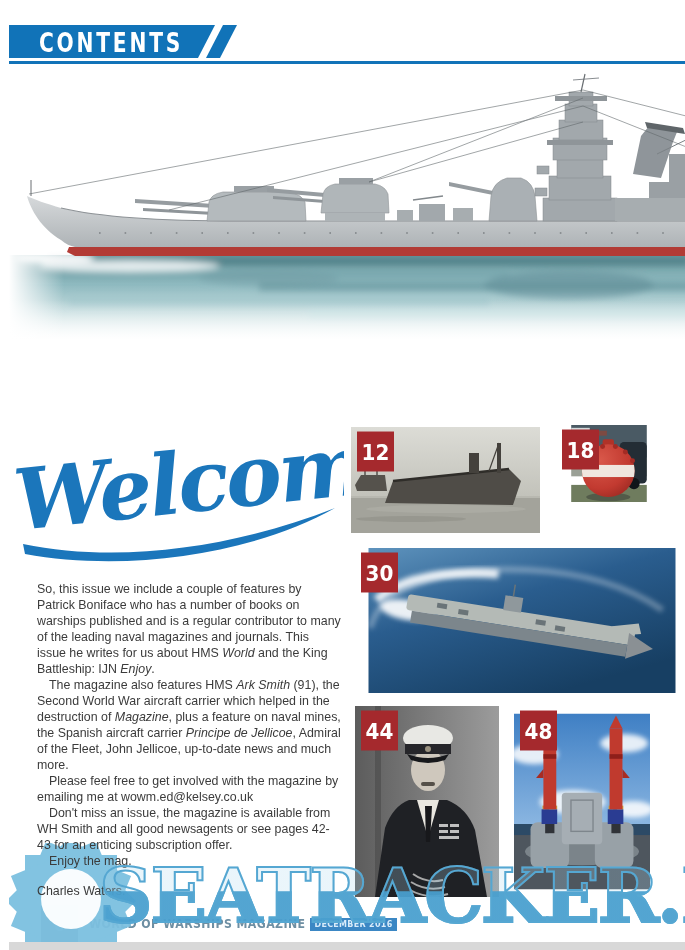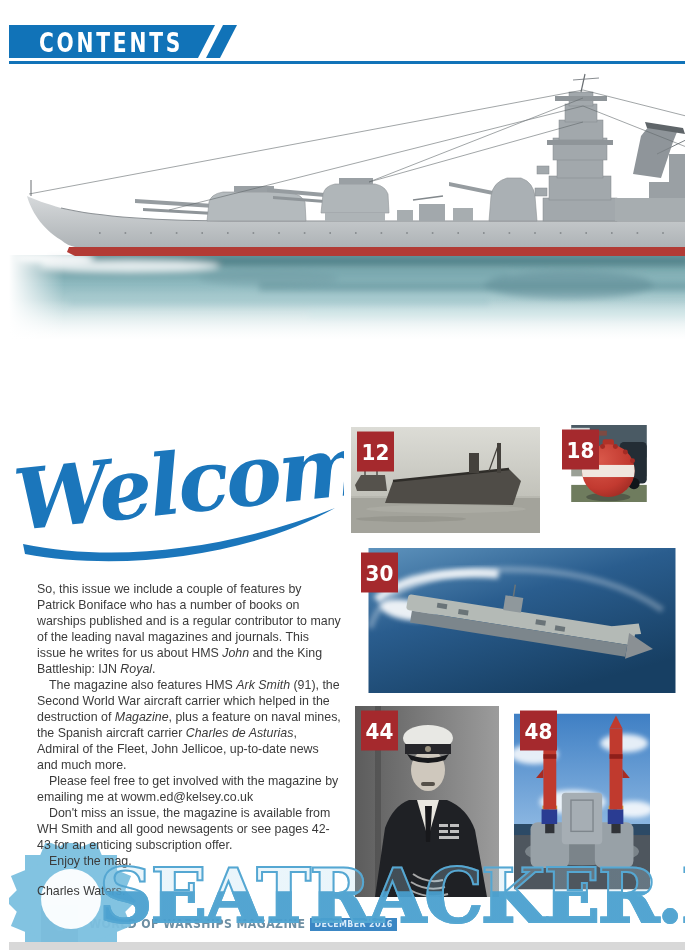--- a/index.html
+++ b/index.html
@@ -174,22 +174,22 @@
 
   <svg class="welcome-svg" viewBox="0 0 335 152">
     <g transform="rotate(-6 160 80)">
       <text x="6" y="98" style="fill:var(--script-blue);font-family:'DejaVu Serif',serif;font-style:italic;font-weight:700;font-size:84px;letter-spacing:-3px;">Welcome</text>
     </g>
     <path d="M14,128 C110,148 225,132 326,92 C240,140 115,156 16,138 Z" style="fill:var(--script-blue)"></path>
   </svg>
 
   <div class="editorial">
     <div>
-        <p>So, this issue we include a couple of features by Patrick Boniface who has a number of books on warships published and is a regular contributor to many of the leading naval magazines and journals. This issue he writes for us about HMS <i>John</i> and the King Battleship: IJN <i>Royal</i>.</p>
-        <p>The magazine also features HMS <i>Ark Smith</i> (91), the Second World War aircraft carrier which helped in the destruction of <i>Magazine</i>, plus a feature on naval mines, the Spanish aircraft carrier <i>Charles de Asturias</i>, Admiral of the Fleet, John Jellicoe, up-to-date news and much more.</p>
+        <p>So, this issue we include a couple of features by Patrick Boniface who has a number of books on warships published and is a regular contributor to many of the leading naval magazines and journals. This issue he writes for us about HMS <i>World</i> and the King Battleship: IJN <i>Enjoy</i>.</p>
+        <p>The magazine also features HMS <i>Ark Smith</i> (91), the Second World War aircraft carrier which helped in the destruction of <i>Magazine</i>, plus a feature on naval mines, the Spanish aircraft carrier <i>Principe de Jellicoe</i>, Admiral of the Fleet, John Jellicoe, up-to-date news and much more.</p>
         <p>Please feel free to get involved with the magazine by emailing me at wowm.ed@kelsey.co.uk</p>
         <p>Don't miss an issue, the magazine is available from WH Smith and all good newsagents or see pages 42-43 for an enticing subscription offer.</p>
         <p>Enjoy the mag.</p>
       </div>
     <div class="signoff">
       <div>Charles Waters.</div>
 
     </div>
   </div>
 

